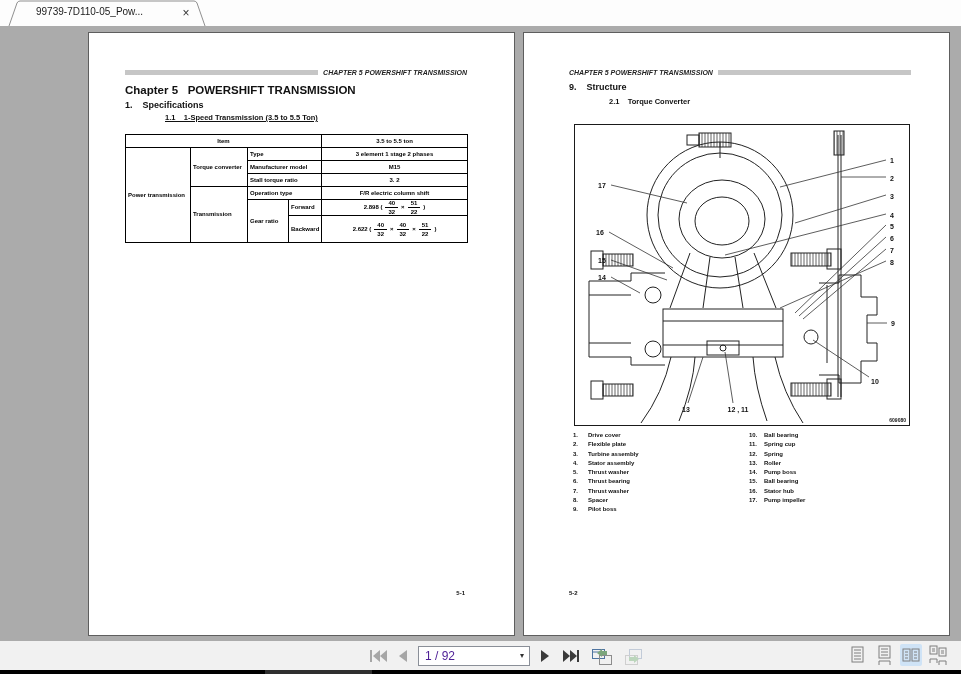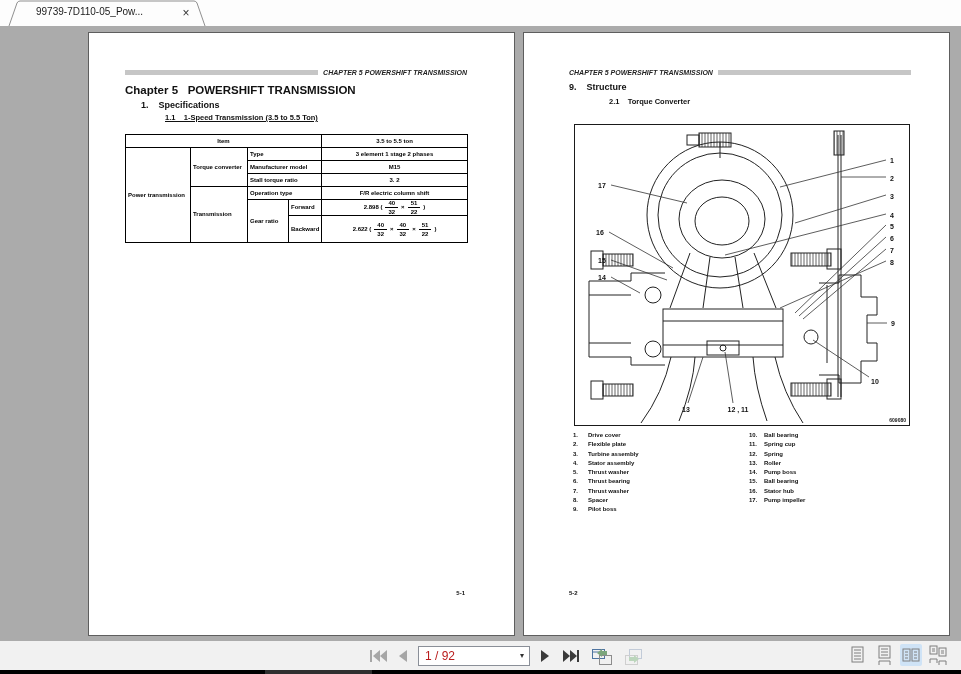--- a/index.html
+++ b/index.html
@@ -43,21 +43,21 @@
   .parts-left{left:49px;} .parts-right{left:225px;}
   .part-row{display:flex;height:9.3px;}
   .part-num{width:15px;}
   
   .statusbar{position:absolute;left:0;top:641px;width:961px;height:29px;background:#f1f1f1;}
   .nav{position:absolute;left:368px;top:0;height:29px;display:flex;align-items:center;gap:8px;}
   .navbtn{background:none;border:none;padding:0;display:flex;align-items:center;cursor:default;}
   .page-combo{width:112px;height:20px;border:1px solid #8a8f98;background:#fff;
               display:flex;align-items:center;box-sizing:border-box;}
   .page-combo input{border:none;outline:none;width:86px;font-size:12px;padding:0 0 0 6px;
-                    background:transparent;font-family:"Liberation Sans",sans-serif;color:#b91c1c;}
+                    background:transparent;font-family:"Liberation Sans",sans-serif;color:#4c1d95;}
   .combo-arrow{margin-left:auto;padding-right:5px;font-size:8px;color:#333;}
   .viewmodes{position:absolute;left:846px;top:3px;display:flex;gap:5px;}
   .vm{width:22px;height:22px;display:flex;align-items:center;justify-content:center;
       border-radius:2px;cursor:default;}
   .vm.active{background:#cfe3f6;}
   
   .bottombar{position:absolute;left:0;top:670px;width:961px;height:4px;background:#000;}
   .bottombar-light{position:absolute;left:265px;top:670px;width:107px;height:4px;background:#2f2f2f;}
 </style>
 </head>
@@ -72,21 +72,21 @@
     <div class="tab-title">99739-7D110-05_Pow...</div>
     <div class="tab-close">×</div>
   </div>
 
   <div class="page page-left">
     <div class="run-row" style="left:36px;top:36px;">
       <div class="run-bar"></div>
       <div class="run-text">CHAPTER 5 POWERSHIFT TRANSMISSION</div>
     </div>
     <div class="doc-title" style="left:36px;top:51px;">Chapter 5   POWERSHIFT TRANSMISSION</div>
-    <div class="h1" style="left:52px;top:67px;">1.    Specifications</div>
+    <div class="h1" style="left:36px;top:67px;">1.    Specifications</div>
     <div class="h2" style="left:36px;top:80px;text-decoration:underline;">1.1    1-Speed Transmission (3.5 to 5.5 Ton)</div>
 
     <table class="spec">
       <colgroup>
           <col style="width:65px">
           <col style="width:57px">
           <col style="width:41px">
           <col style="width:33px">
           <col style="width:146px">
         </colgroup>

